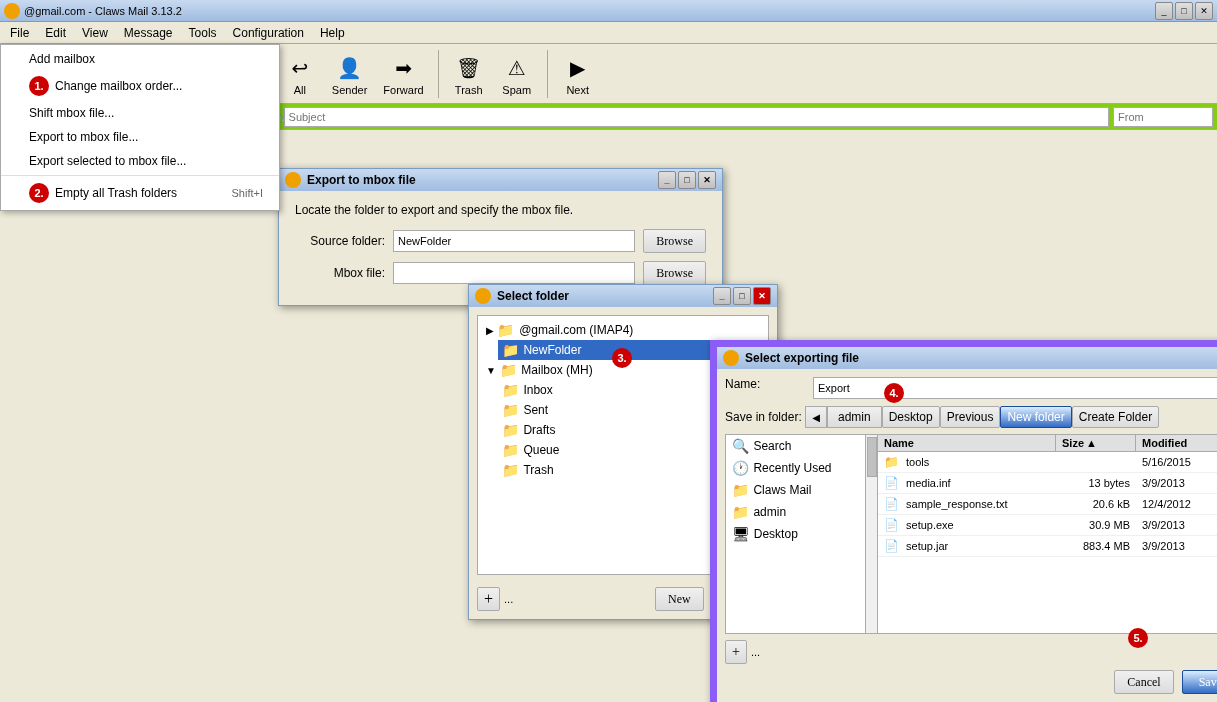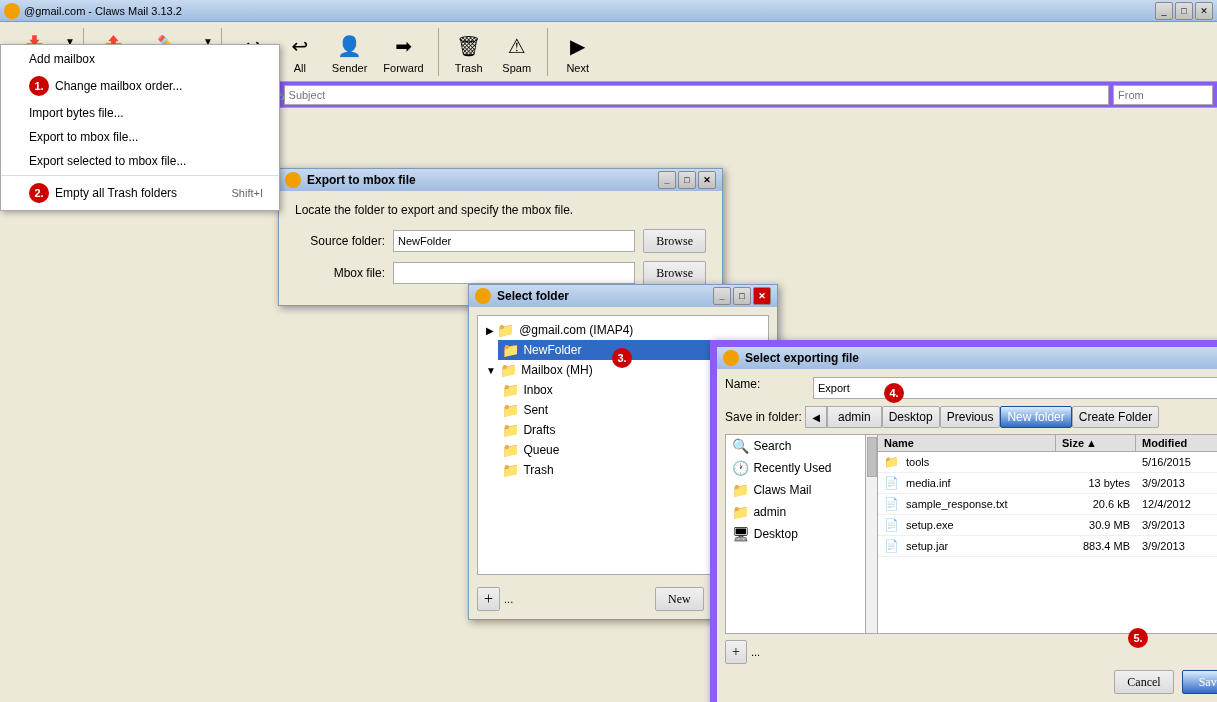--- a/index.html
+++ b/index.html
@@ -128,21 +128,21 @@
       font-size: 20px;
     }
     .tool-separator {
       width: 1px; height: 48px;
       background: #aca899;
       margin: 0 4px;
     }
 
     
     .filter-bar {
-      background: #8b5cf6;
+      background: #84cc16;
       height: 26px;
       display: flex;
       align-items: center;
       padding: 2px 4px;
       border-bottom: 1px solid #aca899;
       gap: 4px;
       justify-content: space-between;
     }
     .filter-input {
       height: 20px;
@@ -461,20 +461,29 @@
   <div class="title-bar">
     <div class="title-bar-icon"></div>
     <span class="title-bar-text">@gmail.com - Claws Mail 3.13.2</span>
     <div class="title-bar-controls">
       <div class="tb-btn">_</div>
       <div class="tb-btn">□</div>
       <div class="tb-btn">✕</div>
     </div>
   </div>
 
+  <div class="menu-bar">
+    <span class="menu-item">File</span>
+    <span class="menu-item">Edit</span>
+    <span class="menu-item">View</span>
+    <span class="menu-item">Message</span>
+    <span class="menu-item">Tools</span>
+    <span class="menu-item">Configuration</span>
+    <span class="menu-item">Help</span>
+  </div>
 
   <div class="toolbar">
     <div class="tool-btn">
       <div class="tool-icon">📥</div>
       <span>Get Mail</span>
     </div>
     <div style="font-size:10px; margin-top:-20px;">▼</div>
     <div class="tool-separator"></div>
     <div class="tool-btn">
       <div class="tool-icon">📤</div>
@@ -538,21 +547,21 @@
   <div class="dropdown-item">
     <span>Add mailbox</span>
   </div>
   <div class="dropdown-item">
     <div style="display:flex;align-items:center;">
       <span class="annotation-badge" style="position:relative;margin-right:6px;">1.</span>
       <span>Change mailbox order...</span>
     </div>
   </div>
   <div class="dropdown-item">
-    <span>Import bytes file...</span>
+    <span>Shift mbox file...</span>
   </div>
   <div class="dropdown-item">
     <span>Export to mbox file...</span>
   </div>
   <div class="dropdown-item">
     <span>Export selected to mbox file...</span>
   </div>
   <div class="dropdown-separator"></div>
   <div class="dropdown-item">
     <div style="display:flex;align-items:center;flex:1;">

